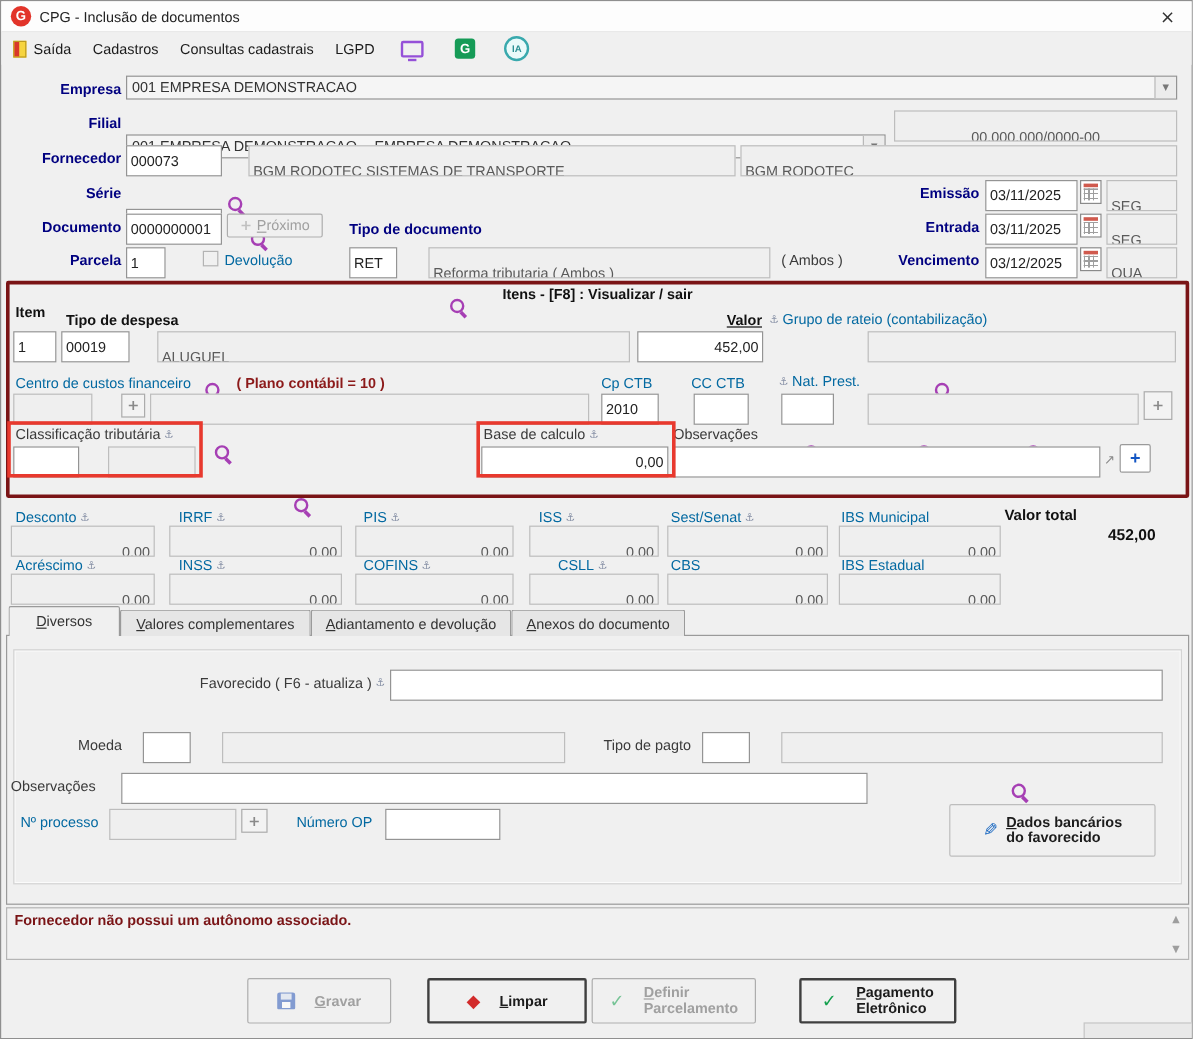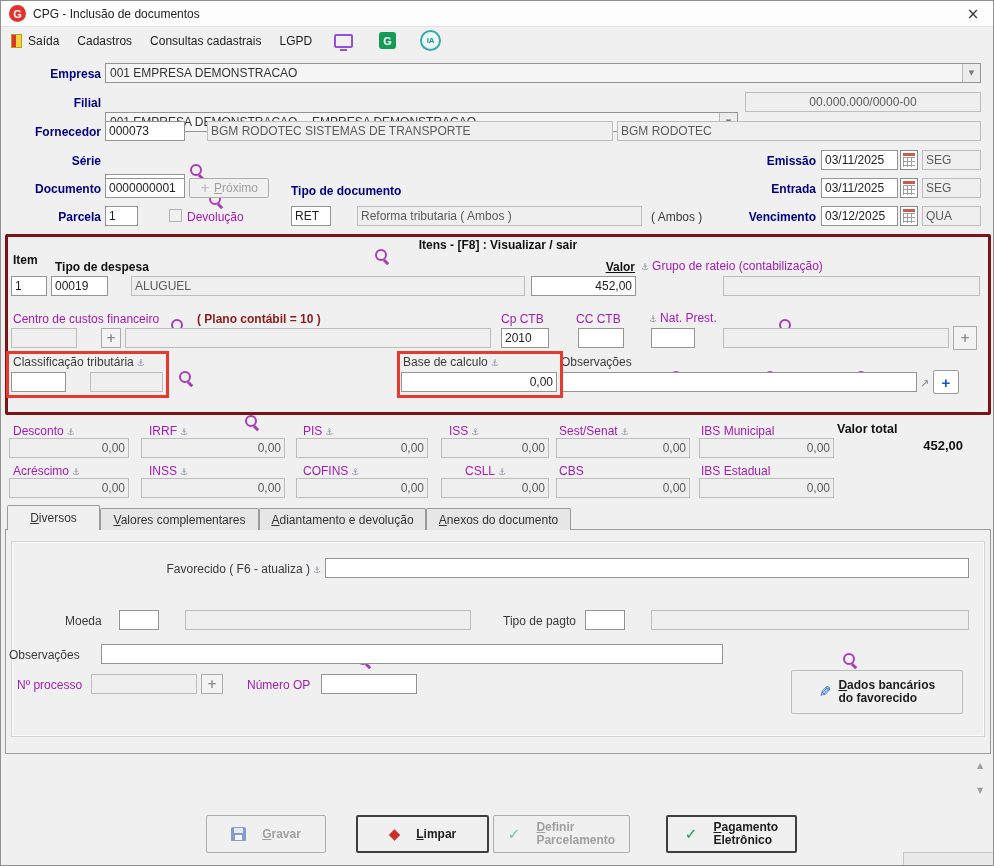--- a/index.html
+++ b/index.html
@@ -7,25 +7,25 @@
 .win{position:relative;width:994px;height:866px;background:#f0f0f0;font-family:"Liberation Sans",sans-serif;font-size:12px;color:#222;overflow:hidden;border:1px solid #8f8f8f}
 .abs{position:absolute}
 input{font:inherit;outline:none}
 .titlebar{left:0;top:0;width:994px;height:26px;background:#fdfdfd;border-bottom:1px solid #e4e4e4;display:flex;align-items:center;padding:0 8px;gap:7px}
 .close{right:0;top:0;width:40px;height:26px;display:flex;align-items:center;justify-content:center;font-size:15px;color:#333;cursor:pointer;font-family:"DejaVu Sans",sans-serif}
 .menubar{left:0;top:26px;width:994px;height:27px;display:flex;align-items:center;gap:18px;padding:0 10px;background:#f0f0f0}
 .menu-item{cursor:pointer;color:#1b1b1b}
 .mgroup{display:flex;align-items:center;gap:6px}
 .lbl{font-weight:bold;color:#000080;white-space:nowrap}
 .lbl-r{text-align:right}
-.lblg{color:#a21caf;white-space:nowrap}
+.lblg{color:#0369a1;white-space:nowrap}
 .lblk{color:#3a3a3a;white-space:nowrap}
 .lbk-b{font-weight:bold;color:#111;white-space:nowrap}
 .ul{text-decoration:underline}
-.fld{background:#fff;border:1px solid #949494;height:20px;font-size:12px;color:#222;padding:0 3px;line-height:18px;white-space:nowrap;overflow:hidden}
+.fld{background:#fff;border:1px solid #949494;height:20px;font-size:12px;color:#222;padding:12px 3px;line-height:18px;white-space:nowrap;overflow:hidden}
 .ro{background:#efefef;border:1px solid #bdbdbd;color:#5a5a5a}
 .num{text-align:right}
 .combo{display:flex;align-items:center;background:#f5f5f5;border:1px solid #949494;height:20px;padding:0 20px 0 4px;position:relative;color:#333;line-height:18px;white-space:nowrap;overflow:hidden}
 .dd{position:absolute;right:0;top:0;bottom:0;width:18px;background:#ececec;border-left:1px solid #b9b9b9;display:flex;align-items:center;justify-content:center;cursor:pointer;font-size:7px;color:#777;font-family:"DejaVu Sans",sans-serif}
 .mag{width:16px;height:16px;position:relative;cursor:pointer;display:inline-block}
 .mag::before{content:"";position:absolute;left:1px;top:1px;width:8px;height:8px;border:2px solid #a63fb4;border-radius:50%}
 .mag::after{content:"";position:absolute;left:11px;top:11px;width:6px;height:3px;background:#a63fb4;transform:rotate(45deg);transform-origin:0 0}
 .cal{width:18px;height:20px;border:1px solid #8a8a8a;background:#fff;padding:2px;cursor:pointer;display:flex;flex-direction:column;gap:1px}
 .cal-top{height:3px;background:#d05a4e}
 .cal-grid{flex:1;background:repeating-linear-gradient(to bottom,#9f9f9f 0 1px,transparent 1px 4px),repeating-linear-gradient(to right,#9f9f9f 0 1px,transparent 1px 4px)}
@@ -322,20 +322,23 @@
   <div class="abs minibtn" style="left:200px;top:673px;width:22px;height:20px">+</div>
   <div class="abs lblg" style="left:246px;top:677px">Número OP</div>
   <input class="abs fld" style="left: 320px; top: 673px; width: 96px;">
 
   <div class="abs btn btn2line" style="left:790px;top:669px;width:172px;height:44px;border:1px solid #bdbdbd;gap:7px">
     <span class="pencil-ico ico">✎</span>
     <span><span><u>D</u>ados bancários</span><br><span>do favorecido</span></span>
   </div>
 
   
+  <div class="abs statusbox" style="left:4px;top:755px;width:986px;height:44px">
+    <div class="statusmsg">Fornecedor não possui um autônomo associado.</div>
+  </div>
   <div class="abs arrowbtn" style="left:971px;top:757px">▲</div>
   <div class="abs arrowbtn" style="left:971px;top:782px">▼</div>
 
   
   <div class="abs btn disabled" style="left:205px;top:814px;width:120px;height:38px">
     <span class="save-ico ico"></span>
     <span><u>G</u>ravar</span>
   </div>
   <div class="abs btn primary" style="left:355px;top:814px;width:133px;height:38px">
     <span class="diamond-ico ico">◆</span>

